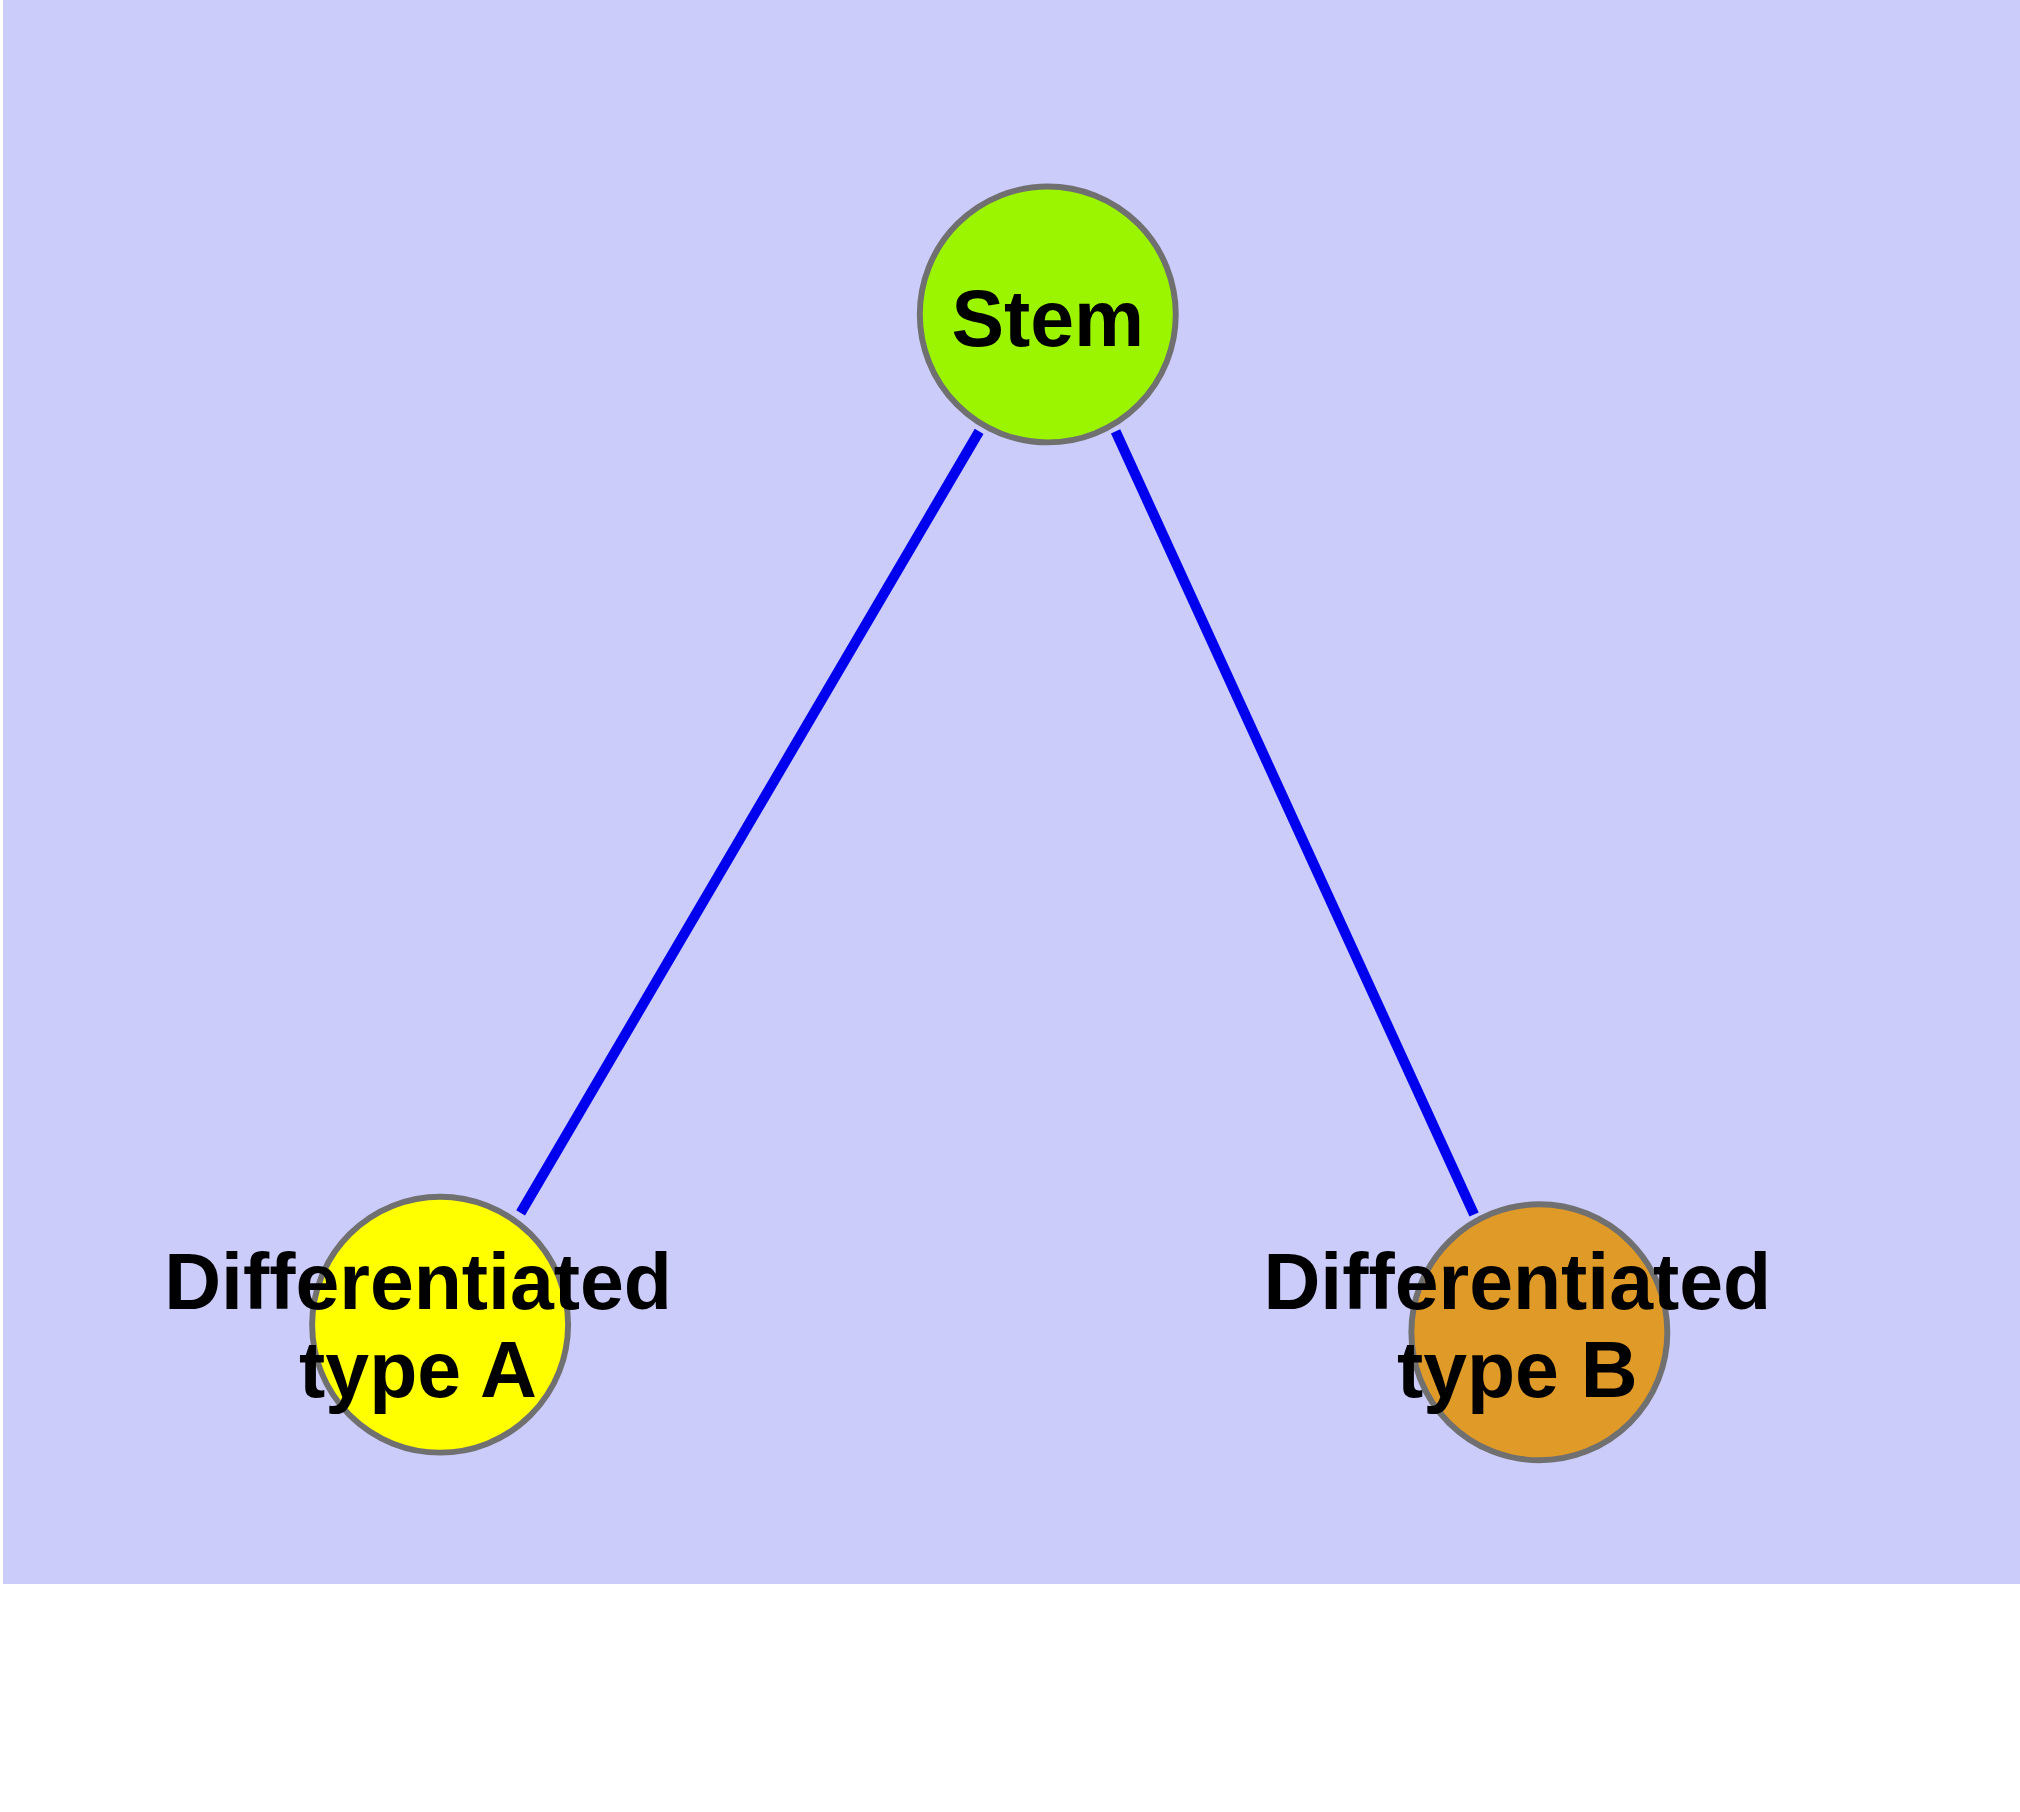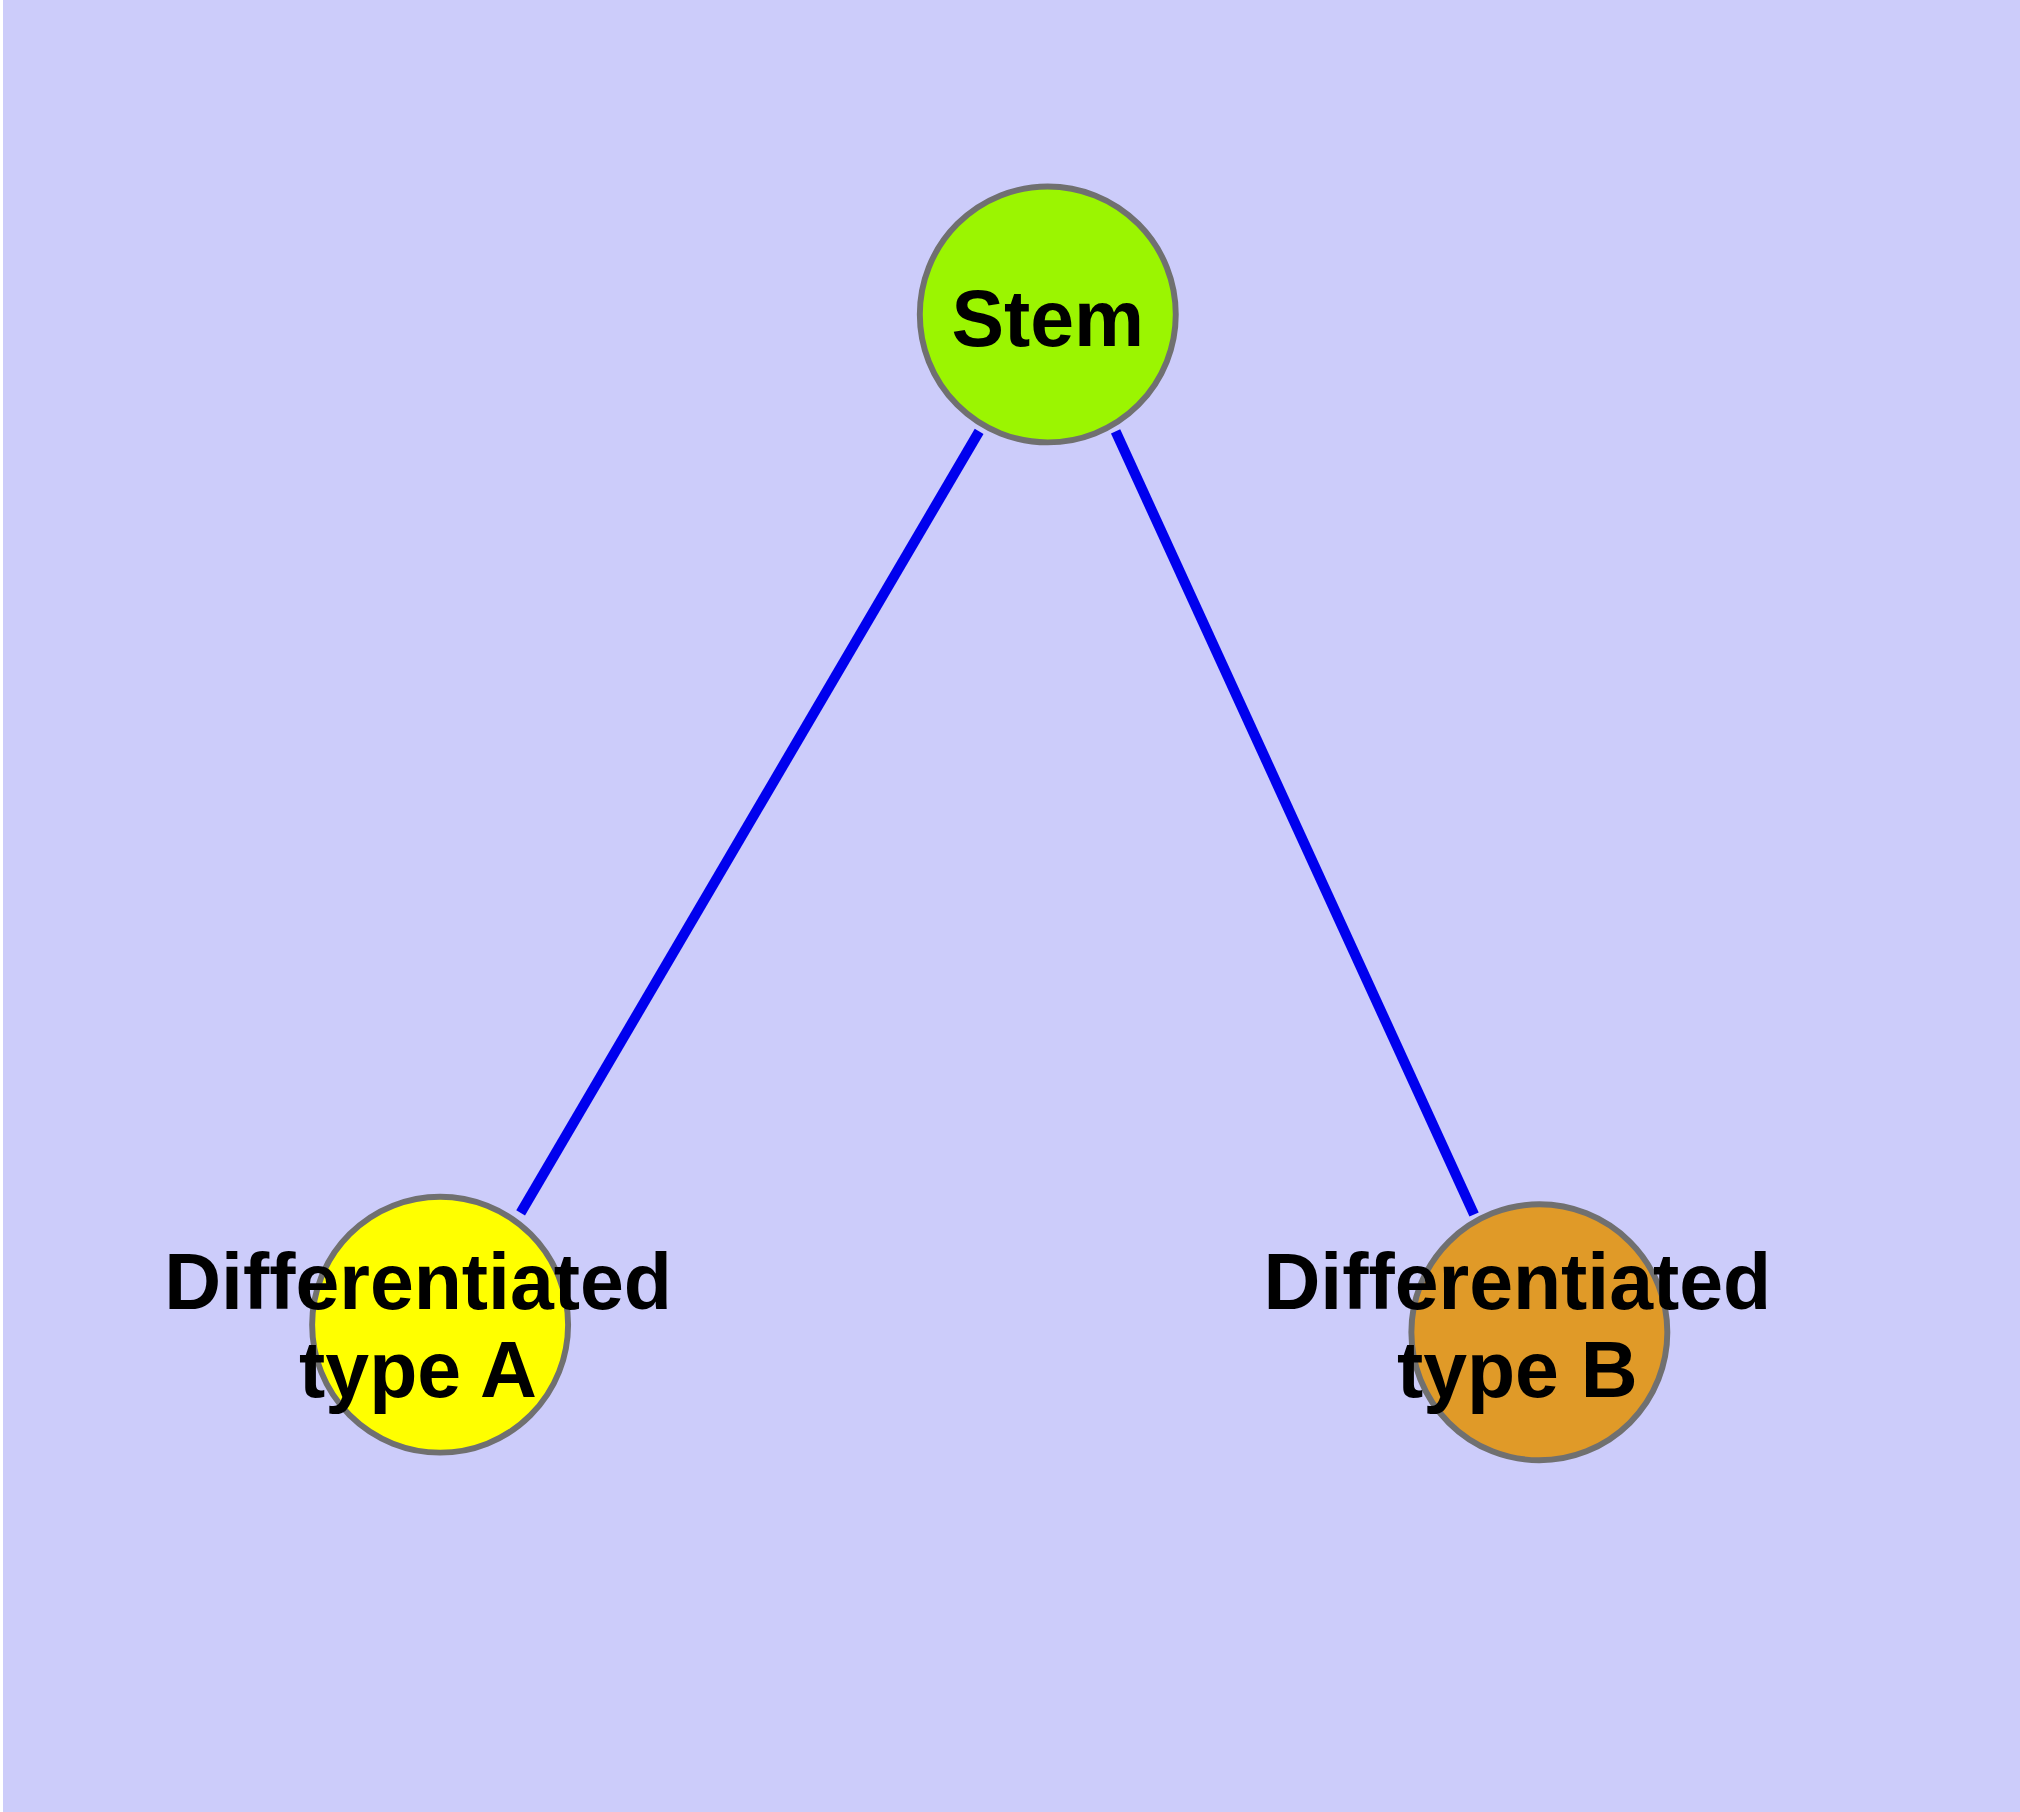--- a/index.html
+++ b/index.html
@@ -3,21 +3,21 @@
 <meta charset="utf-8">
 <style>
   html, body {
     margin: 0;
     padding: 0;
     background: #ffffff;
   }
   #stage {
     position: relative;
     width: 2021px;
-    height: 1812px;
+    height: 1584px;
     overflow: hidden;
     background: #ffffff;
     font-family: "Liberation Sans", sans-serif;
   }
   #canvas-bg {
     position: absolute;
     left: 3.4px;
     top: 0px;
     width: 2017px;
     height: 1812px;

